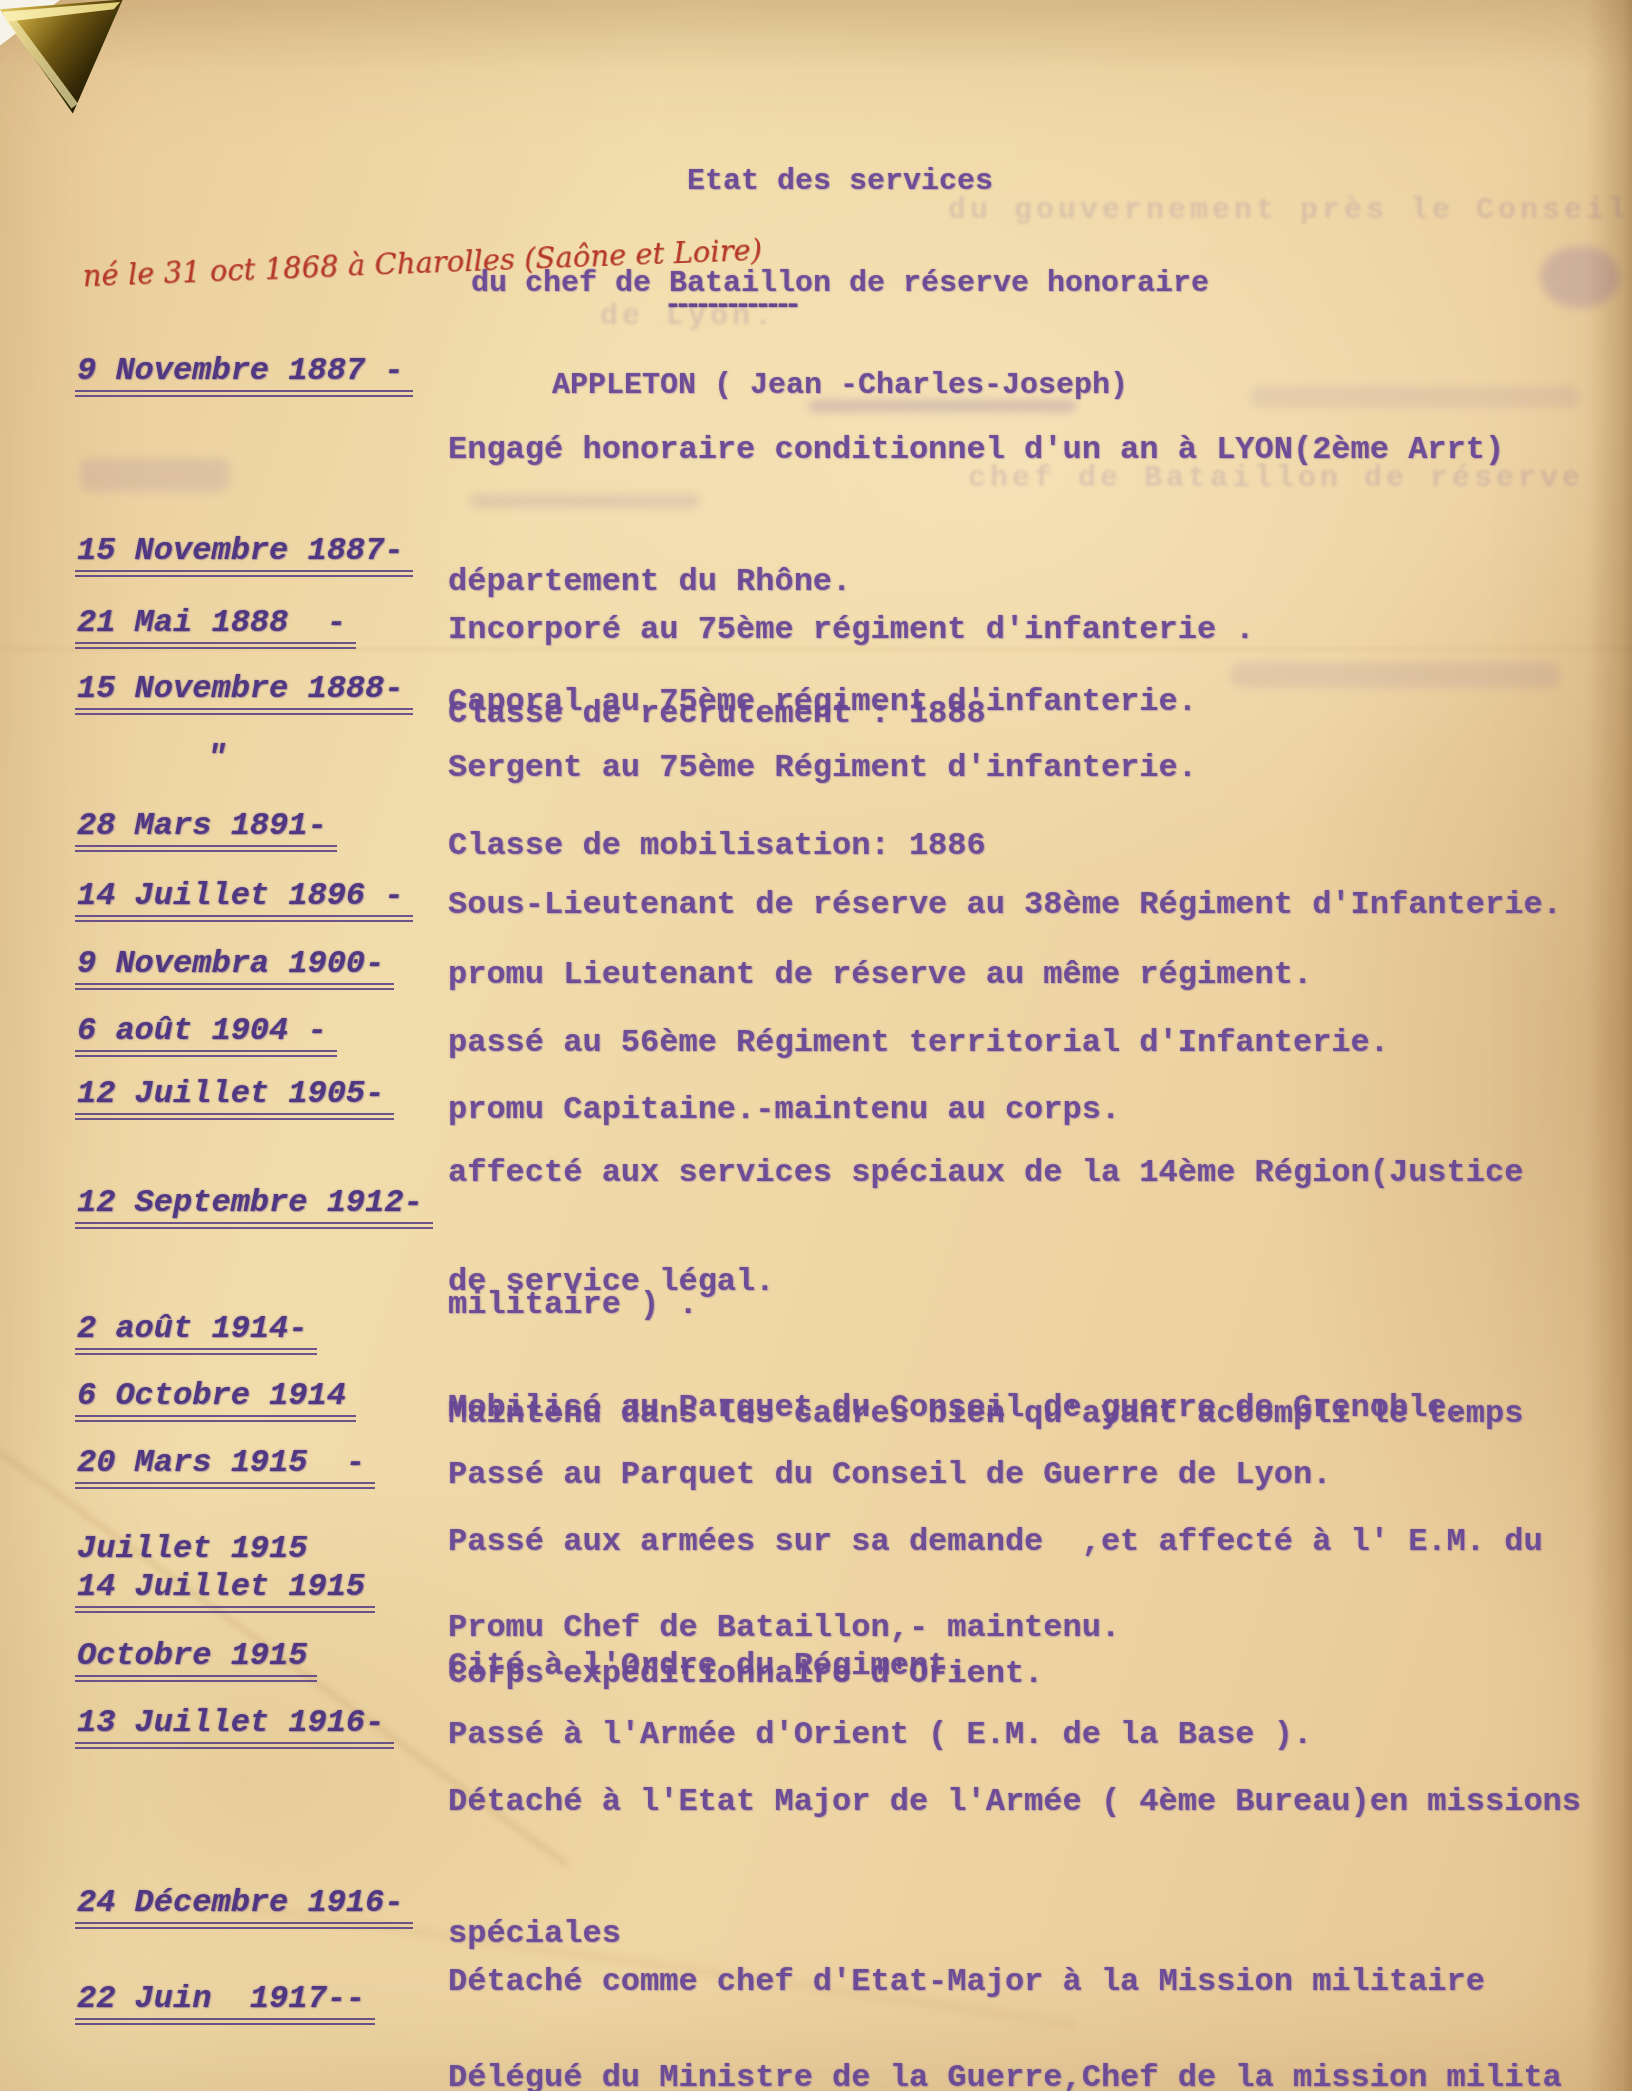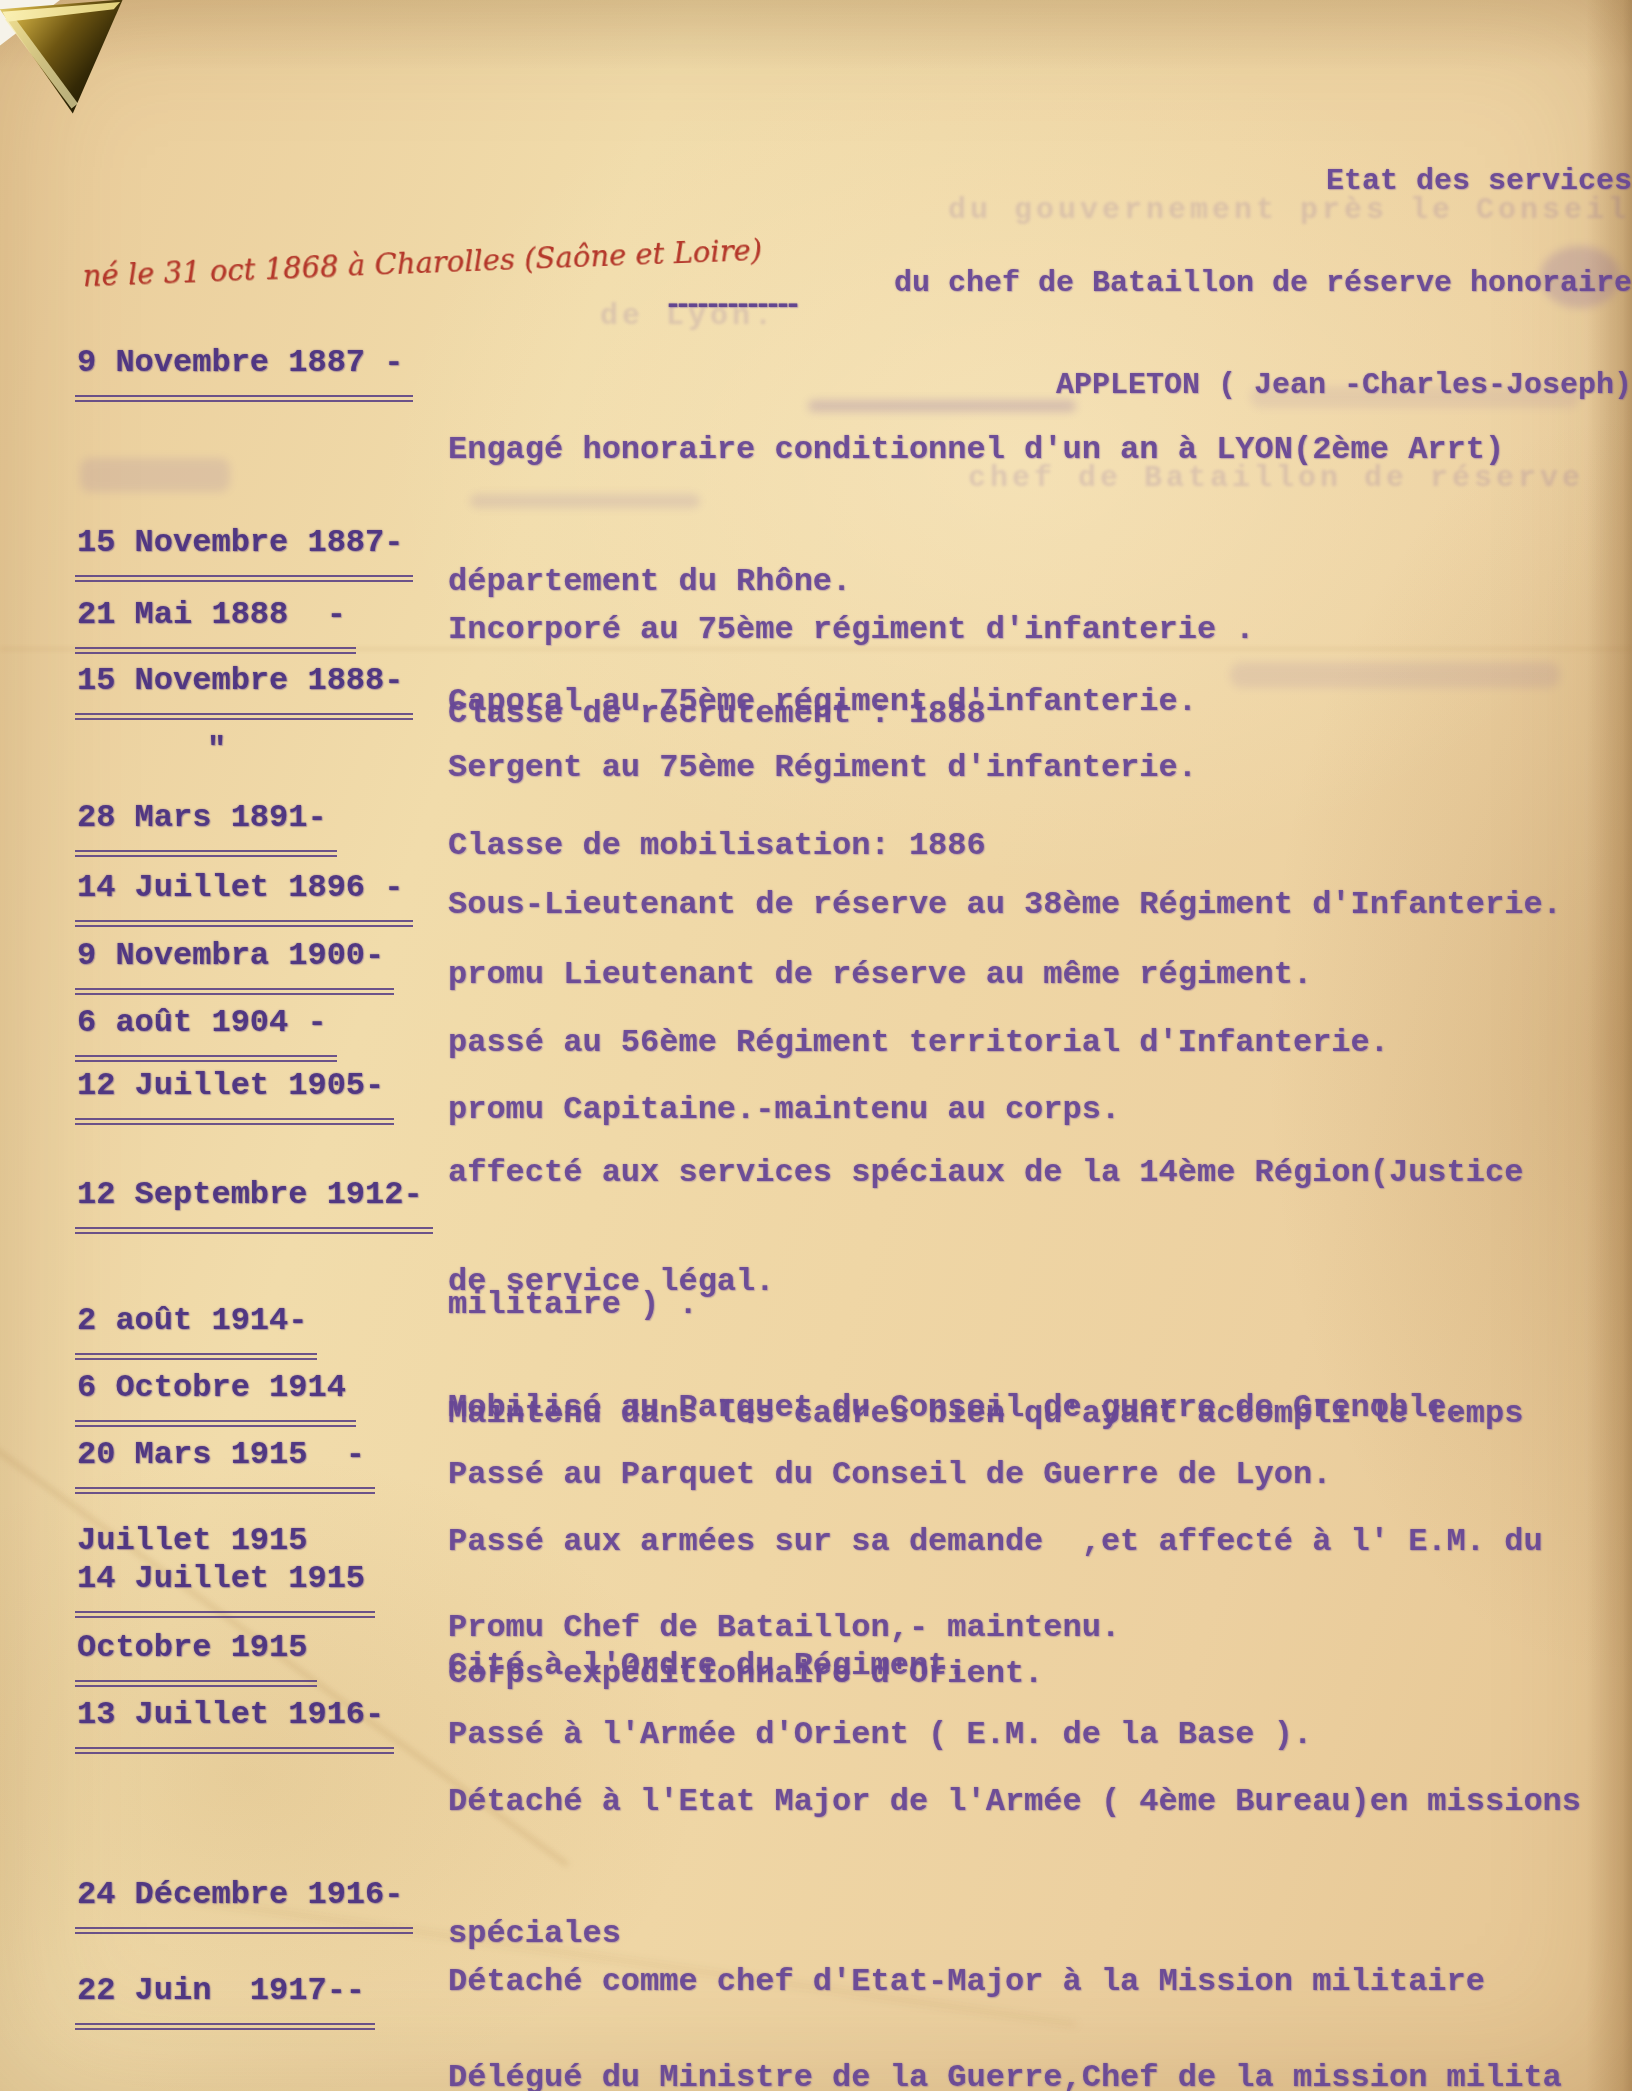--- a/index.html
+++ b/index.html
@@ -34,27 +34,27 @@
   .corner-glint{position:absolute;left:-4px;top:-8px;width:128px;height:124px;
     background:linear-gradient(90deg,#fdf4bc,#e9d77e);
     clip-path:polygon(5% 16%, 97% 8%, 92% 14%, 9% 24%);opacity:.95;}
   .corner-glint2{position:absolute;left:-4px;top:-8px;width:128px;height:124px;
     background:#f6ecaf;clip-path:polygon(7% 22%, 14% 20%, 64% 90%, 59% 94%);opacity:.7;}
   
   .ink-layer{position:absolute;left:0;top:0;width:100%;height:100%;filter:blur(0.45px);}
   .tw{color:rgba(104,72,150,0.92); font-weight:bold; font-size:32px; white-space:pre;
       text-shadow:0 0 2px rgba(104,72,150,0.45), 1px 1px 1px rgba(104,72,150,0.25);}
   .title-block{position:absolute;left:48px;top:96px;width:1584px;text-align:center;line-height:34px;}
-  .title-line{font-size:30px;text-align:right;}
+  .title-line{font-size:30px;}
   .separator{position:absolute;left:664px;top:288px;font-size:30px;letter-spacing:-8px;
       color:rgba(96,66,142,0.95);}
   .entry{position:absolute;left:0;width:100%;}
-  .edate{position:absolute;left:75px;top:4px;color:rgba(78,53,130,0.95);
-      border-bottom:7px double rgba(78,53,130,0.82);padding:0 10px 14px 2px;
-      text-shadow:0 0 2px rgba(78,53,130,0.55), 1px 1px 1px rgba(78,53,130,0.3);}
+  .edate{position:absolute;left:75px;top:12px;color:rgba(78,53,130,0.95);
+      border-bottom:7px double rgba(78,53,130,0.82);padding:0 10px 1px 2px;
+      text-shadow:0 0 2px rgba(78,53,130,0.55), 1px 1px 1px rgba(78,53,130,0.3);font-style:italic;}
   .entry.no-underline .edate{border-bottom:none;}
   .entry.ditto .edate{left:205px;}
   .edesc{position:absolute;left:448px;top:0;line-height:44px;}
   
   .handnote{position:absolute;left:82px;top:258px;width:620px;
       font-family:"DejaVu Serif","Liberation Serif",serif;font-style:italic;
       font-size:30px;color:#b5372a;transform:rotate(-2.2deg) scaleX(0.97);
       transform-origin:left top;text-shadow:0.5px 0.5px 0.5px rgba(160,40,25,0.5);
       filter:blur(0.2px);letter-spacing:0px;white-space:pre;}
   

